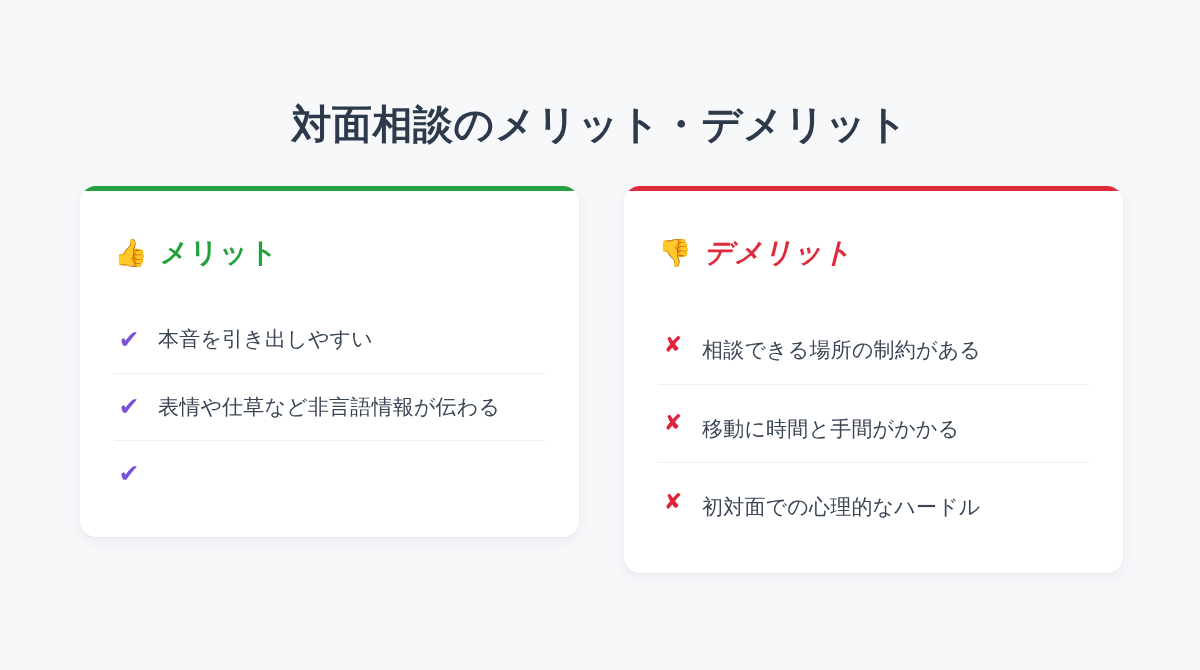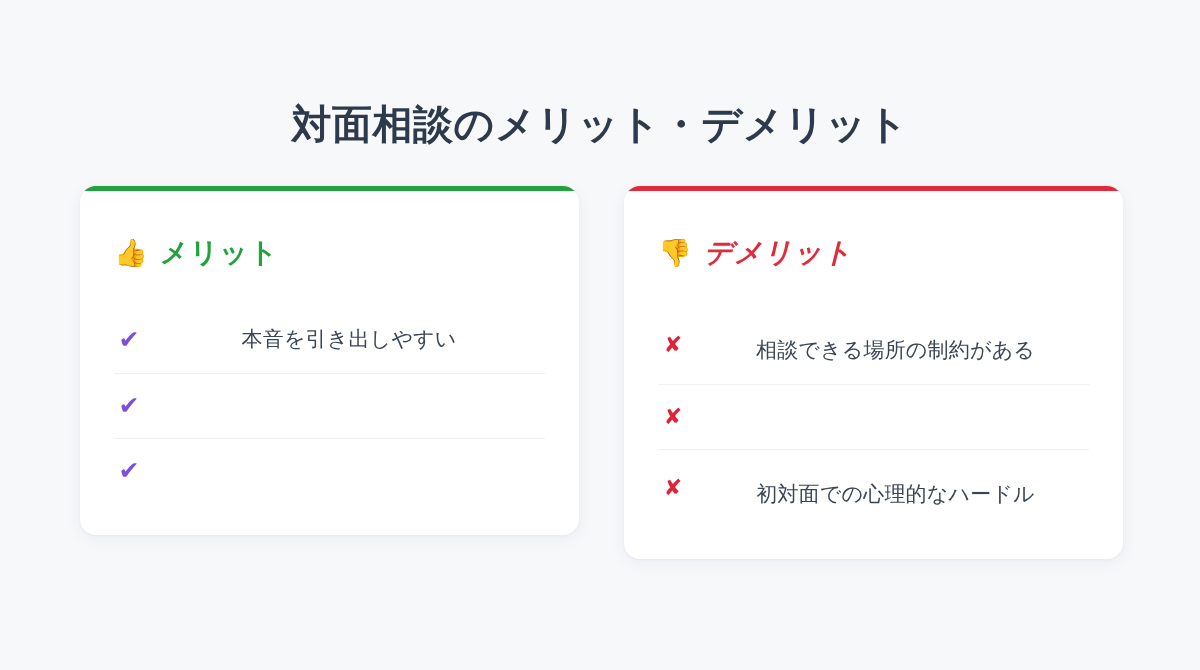--- a/index.html
+++ b/index.html
@@ -129,21 +129,20 @@
   }
   .icon-check { color: #7b52d6; }
   .icon-cross { color: #e0233a; font-size: 22px; font-family: "DejaVu Sans", sans-serif; }
 
   .item-text {
     font-size: 21px;
     line-height: 1.55;
     color: #3b4654;
     letter-spacing: 0.2px;
     flex: 1 1 auto;
-    text-align: center;
   }
   .card--merit .item-text  { max-width: 382px; }
   .card--demerit .item-text{ max-width: 400px; margin-top: 11px; }
 </style>
 </head>
 <body style="background: rgb(247, 248, 250);">
 
 <div class="page">
 
   <h1 class="page-title" style="color: rgb(44, 58, 75);">対面相談のメリット・デメリット</h1>
@@ -158,20 +157,21 @@
         <span class="header-title" style="color: rgb(34, 161, 60);">メリット</span>
       </div>
 
       <ul class="card-list">
         <li class="list-item">
           <span class="item-icon icon-check" style="color: rgb(123, 82, 214);">✔</span>
           <span class="item-text">本音を引き出しやすい</span>
         </li>
         <li class="list-item">
           <span class="item-icon icon-check" style="color: rgb(123, 82, 214);">✔</span>
+          <span class="item-text">表情や仕草など非言語情報が伝わる</span>
         </li>
         <li class="list-item">
           <span class="item-icon icon-check" style="color: rgb(123, 82, 214);">✔</span>
         </li>
       </ul>
     </section>
 
     <section class="card card--demerit">
       <div class="accent-bar" style="background: rgb(224, 43, 60);"></div>
 
@@ -180,20 +180,21 @@
         <span class="header-title" style="color: rgb(224, 43, 60); font-style: italic;">デメリット</span>
       </div>
 
       <ul class="card-list">
         <li class="list-item">
           <span class="item-icon icon-cross" style="color: rgb(224, 35, 58);">✘</span>
           <span class="item-text">相談できる場所の制約がある</span>
         </li>
         <li class="list-item">
           <span class="item-icon icon-cross" style="color: rgb(224, 35, 58);">✘</span>
+          <span class="item-text">移動に時間と手間がかかる</span>
         </li>
         <li class="list-item">
           <span class="item-icon icon-cross" style="color: rgb(224, 35, 58);">✘</span>
           <span class="item-text">初対面での心理的なハードル</span>
         </li>
       </ul>
     </section>
 
   </div>
 </div>

